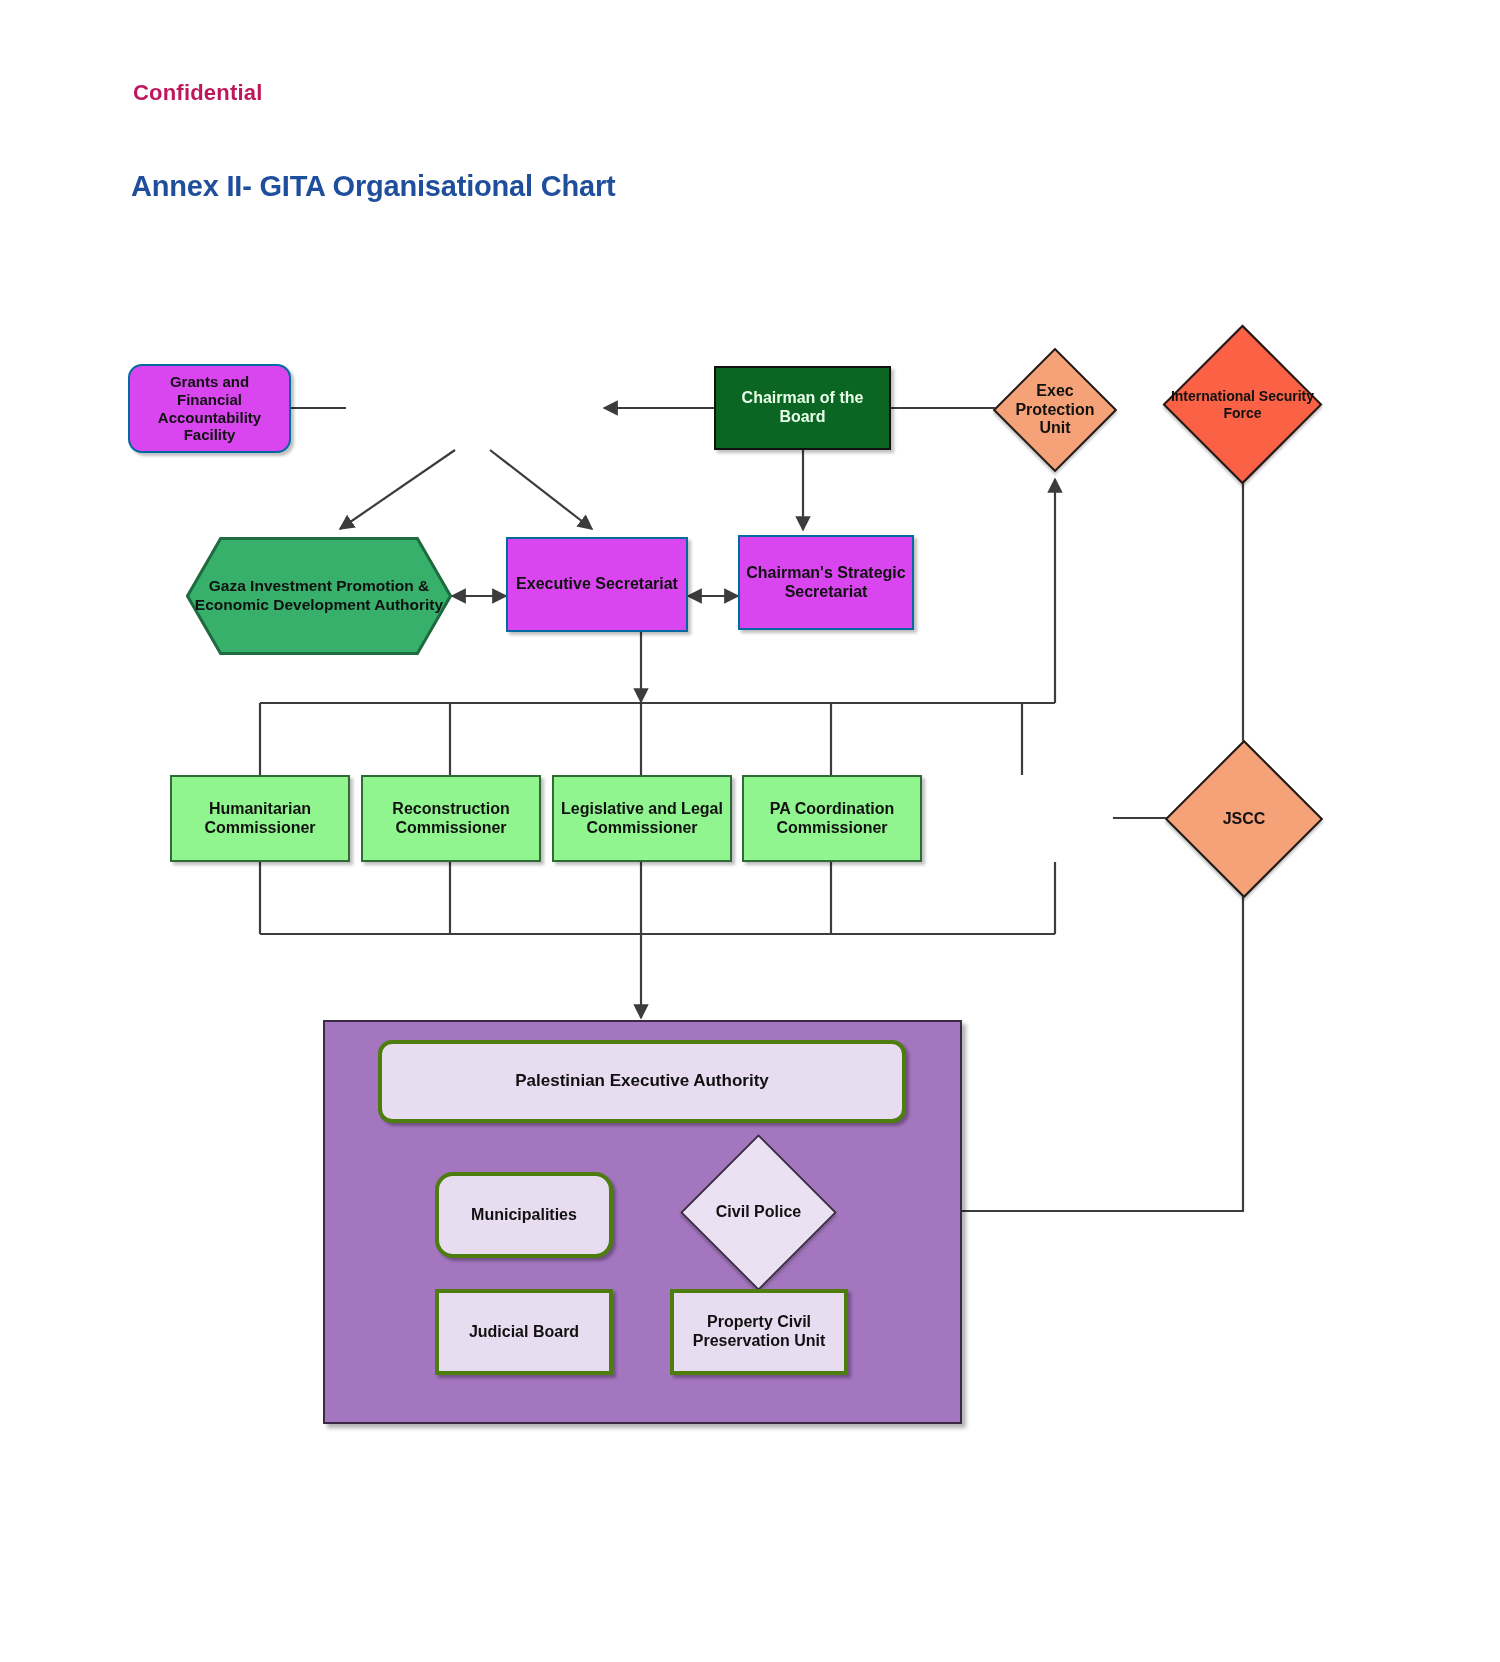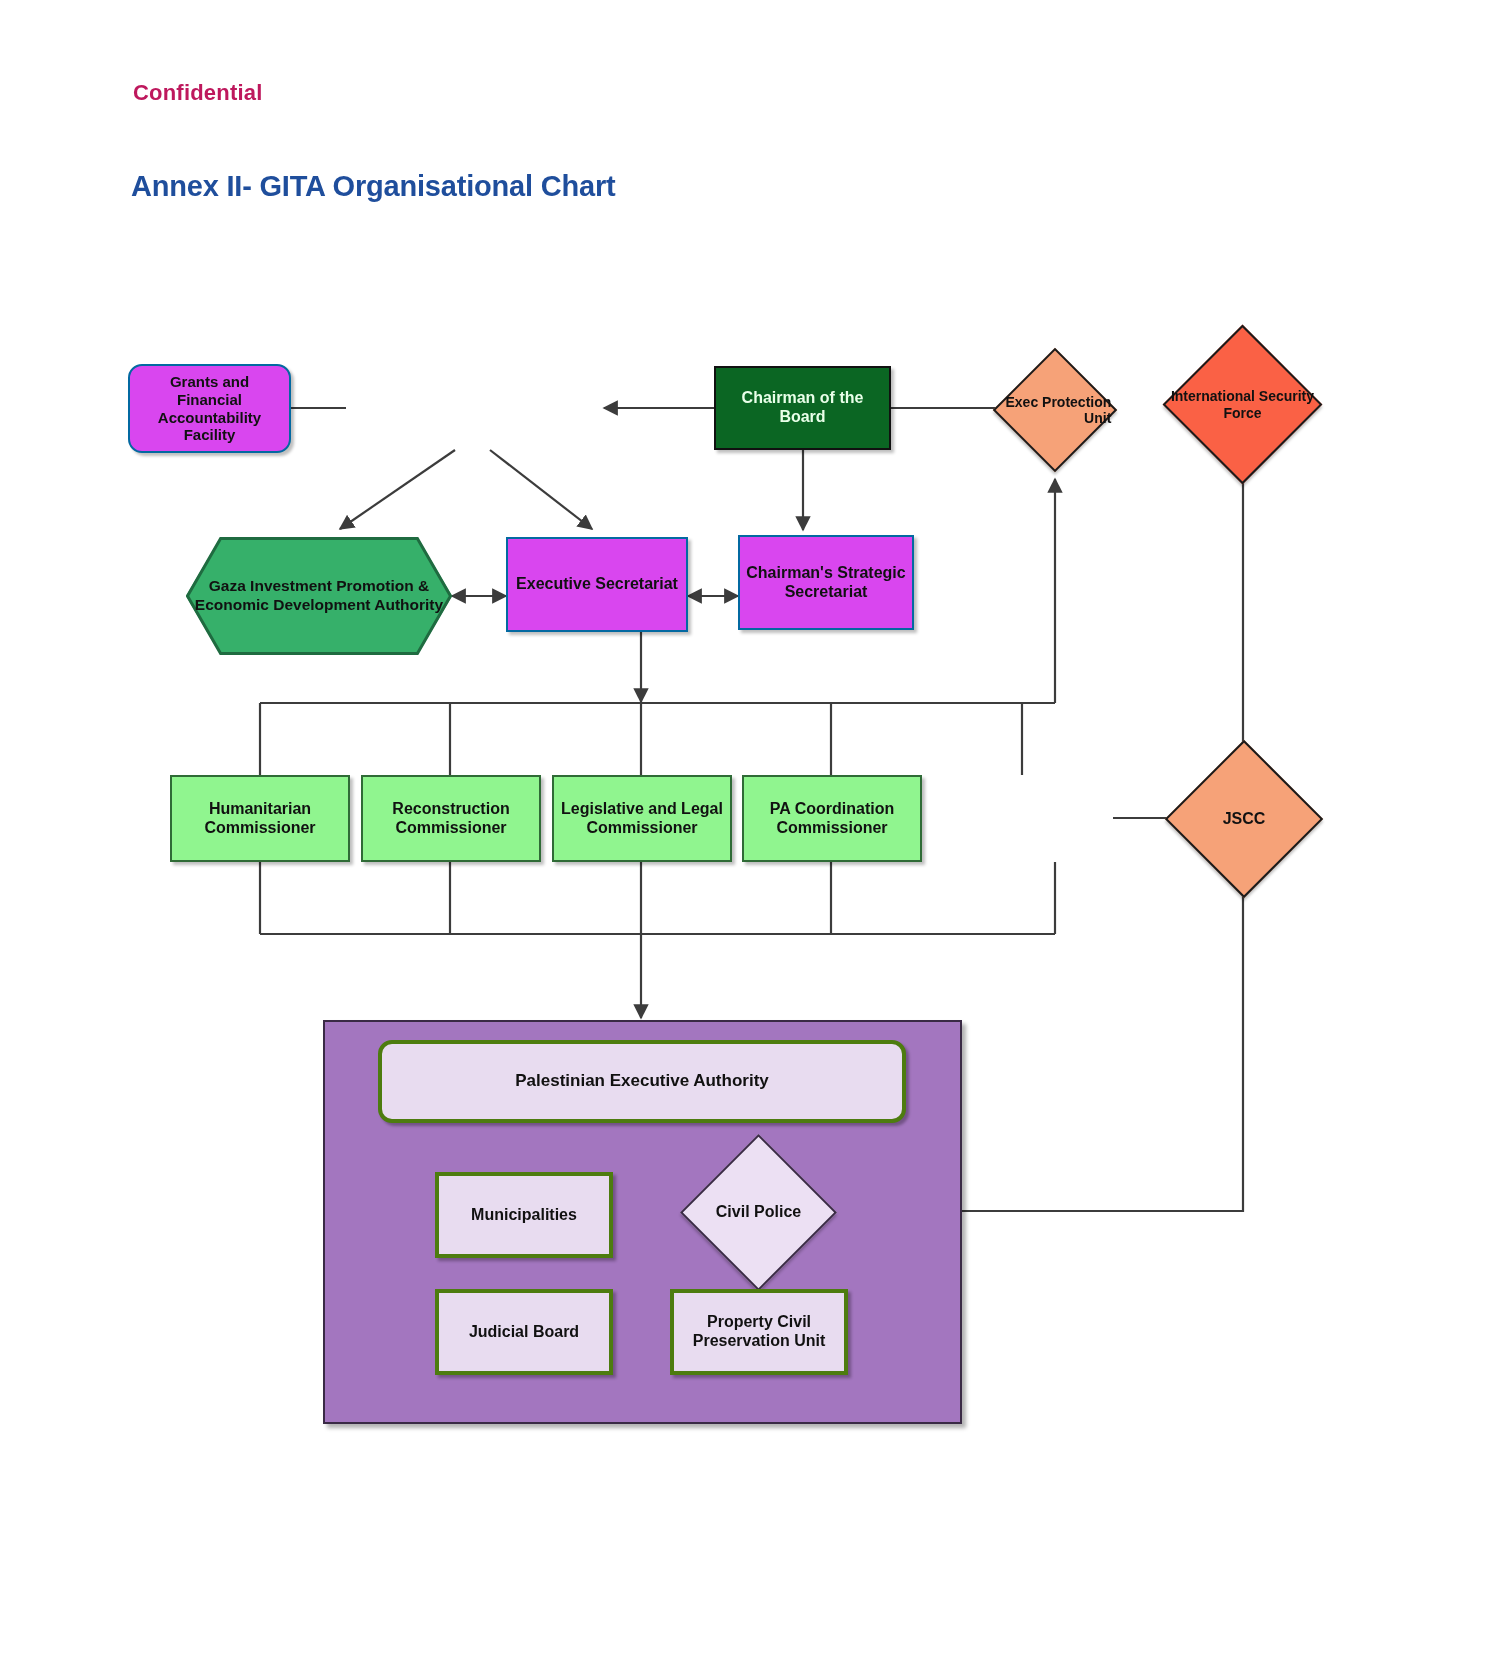--- a/index.html
+++ b/index.html
@@ -239,21 +239,21 @@
     <span class="lbl">Grants and Financial Accountability Facility</span>
   </div>
 
 
   <div class="node rect rect-dark" style="left:714px; top:366px; width:177px; height:84px; font-size:16px;">
     <span class="lbl">Chairman of the Board</span>
   </div>
 
   <div class="diamond d-peach" style="left:1011px; top:366px; width:88px; height:88px;">
     <div class="dshape"></div>
-    <div class="dtext" style="font-size:14px;text-align:right;">Exec Protection Unit</div>
+    <div class="dtext" style="font-size:16px;">Exec Protection Unit</div>
   </div>
 
   <div class="diamond d-red" style="left:1186px; top:348px; width:113px; height:113px;">
     <div class="dshape"></div>
     <div class="dtext" style="font-size:14px;">International Security Force</div>
   </div>
 
   <div class="hexagon" style="left:186px; top:537px; width:266px; height:118px;">
     <div class="hshape"></div>
     <svg class="houtline" viewBox="0 0 266 118" preserveAspectRatio="none">
@@ -291,21 +291,21 @@
     <div class="dshape"></div>
     <div class="dtext" style="font-size:16px;">JSCC</div>
   </div>
 
   <div class="group-purple" style="left:323px; top:1020px; width:635px; height:400px;"></div>
 
   <div class="node pale rounded" style="left:378px; top:1040px; width:528px; height:83px; font-size:17px; z-index:6;">
     <span class="lbl">Palestinian Executive Authority</span>
   </div>
 
-  <div class="node pale" style="left:435px; top:1172px; width:178px; height:86px; font-size:16px; z-index:6;">
+  <div class="node pale" style="left:435px; top:1172px; width:178px; height:86px; font-size:16px; z-index:6;border-radius:18px;">
     <span class="lbl">Municipalities</span>
   </div>
 
   <div class="node pale" style="left:435px; top:1289px; width:178px; height:86px; font-size:16px; z-index:6;">
     <span class="lbl">Judicial Board</span>
   </div>
 
   <div class="diamond d-pale" style="left:703px; top:1157px; width:111px; height:111px; z-index:6;">
     <div class="dshape"></div>
     <div class="dtext" style="font-size:16px;">Civil Police</div>

